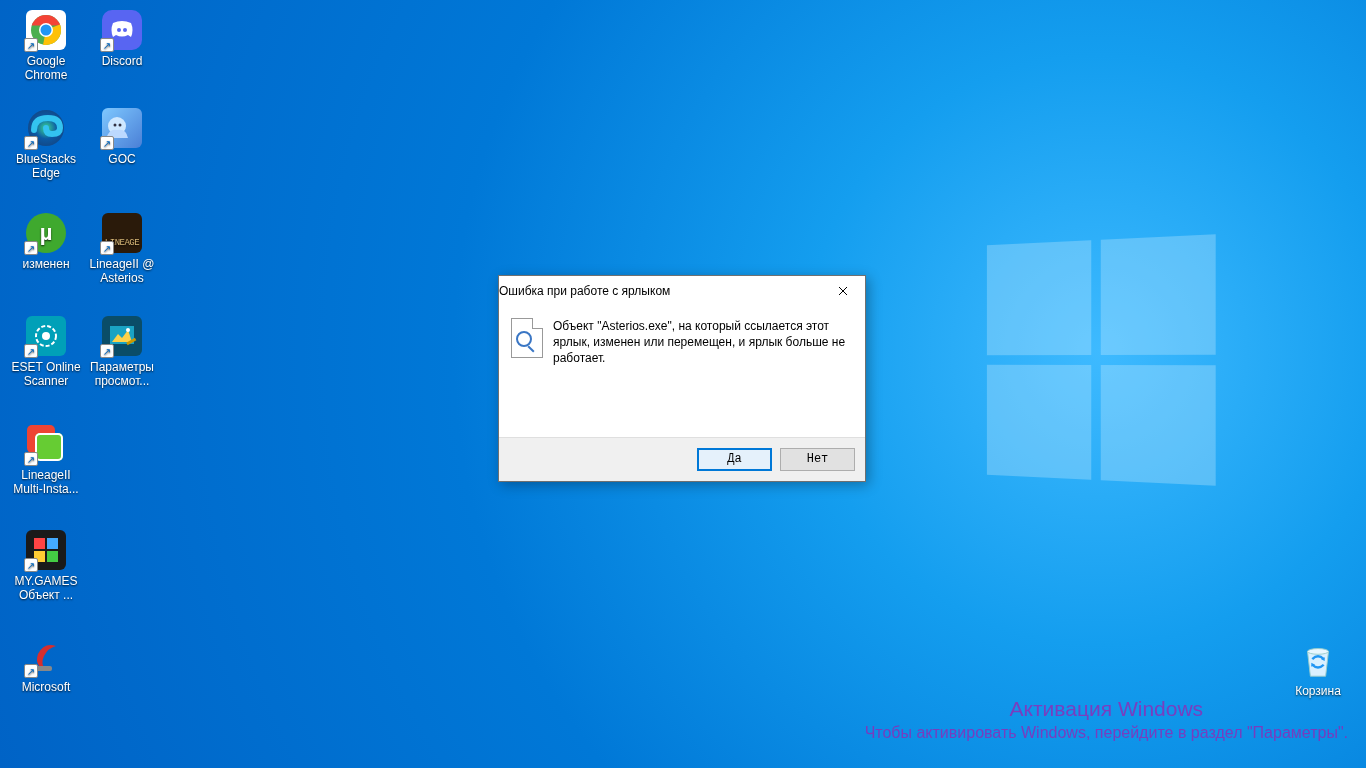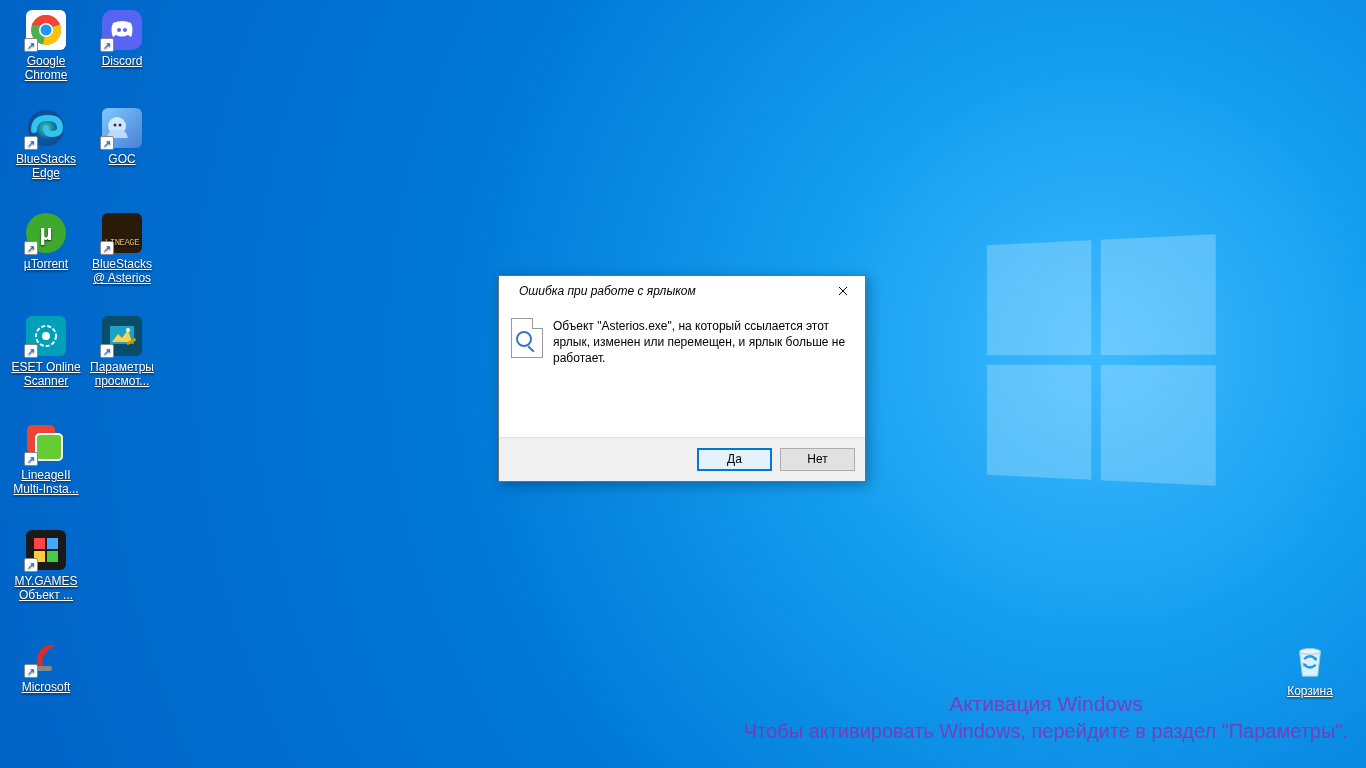--- a/index.html
+++ b/index.html
@@ -43,42 +43,41 @@
     border-radius: 6px;
     position: relative;
     display:flex;align-items:center;justify-content:center;
   }
   .icon .shortcut {
     position:absolute; left:-2px; bottom:-2px; width:14px;height:14px;
     background:#fff;border:1px solid #888;border-radius:2px;
     display:flex;align-items:center;justify-content:center;
     font-size:10px;color:#0067c0;
   }
-  .icon .lbl { line-height: 14px; word-break: break-word; display:block;text-decoration:underline; }
-
-  
-  .rbin { right: 20px; left:auto; top: 640px; }
+  .icon .lbl { line-height: 14px; word-break: break-word; display:block; }
+
+  
+  .rbin { right: 12px; left:auto; top: 640px; }
 
   
   .dialog {
     position:absolute;
     left: 498px; top: 275px;
     width: 368px;
     background:#fff;
     border:1px solid #707070;
     box-shadow: 3px 3px 12px rgba(0,0,0,0.3);
     font-size:12px;
     color:#000;
   }
   .dialog .titlebar {
     height:30px;
     display:flex;align-items:center;justify-content:space-between;
-    padding-left:20px;
+    padding-left:0;
     background:#fff;
-    font-style:italic;
   }
   .dialog .titlebar .title { font-size:12px; }
   .dialog .closebtn {
     width:45px;height:29px;
     display:flex;align-items:center;justify-content:center;
     cursor:default;
   }
   .dialog .body {
     padding: 12px 12px 0 12px;
     display:flex;
@@ -111,36 +110,36 @@
     padding:10px;
     display:flex;
     justify-content:flex-end;
     gap:8px;
     border-top:1px solid #dfdfdf;
     margin-top:60px;
   }
   .dialog button.dlg {
     min-width:75px;height:23px;
     background:#e1e1e1;border:1px solid #adadad;
-    font-size:12px;font-family:Liberation Sans, sans-serif;
+    font-size:12px;font-family:Liberation Mono, monospace;
     cursor:default;
   }
   .dialog button.dlg.primary { border:2px solid #0078d7; background:#e5f1fb; }
 
   
   .watermark {
     position:absolute;
     right:18px;bottom:24px;
     text-align:center;
     color:#a21caf;
     opacity:0.72;
     pointer-events:none;
   }
   .watermark .h { font-size:21px; font-weight:400; margin-bottom:2px;}
-  .watermark .s { font-size:20px; line-height:1.3; }
+  .watermark .s { font-size:16px; line-height:1.3; }
 
   
   svg { display:block; }
 </style>
 </head>
 <body>
 
 <div class="winlogo">
   <div></div>
     <div></div>
@@ -180,21 +179,21 @@
       <span class="shortcut">↗</span>
     </div>
     <span class="lbl">BlueStacks Edge</span>
   </div>
 
   <div class="icon" style="left:10px;top:213px;">
     <div class="tile" style="background:#3fa92e;border-radius:50%;">
       <span style="color:#fff;font-weight:bold;font-size:22px;">µ</span>
       <span class="shortcut">↗</span>
     </div>
-    <span class="lbl">µTorrent</span>
+    <span class="lbl">изменен</span>
   </div>
 
   <div class="icon" style="left:10px;top:316px;">
     <div class="tile" style="background:#00a0b8;">
       <svg width="26" height="26" viewBox="0 0 26 26">
           <circle cx="13" cy="13" r="10" fill="none" stroke="#fff" stroke-width="2" stroke-dasharray="4 2"></circle>
           <circle cx="13" cy="13" r="4" fill="#fff"></circle>
         </svg>
       <span class="shortcut">↗</span>
     </div>
@@ -259,21 +258,21 @@
       <span class="shortcut">↗</span>
     </div>
     <span class="lbl">GOC</span>
   </div>
 
   <div class="icon" style="left:86px;top:213px;">
     <div class="tile" style="background:#2a1a0a;">
       <span style="color:#d8b878;font-family:Liberation Mono, monospace;font-size:9px;letter-spacing:-0.5px;margin-top:20px;">LINEAGE</span>
       <span class="shortcut">↗</span>
     </div>
-    <span class="lbl">BlueStacks @ Asterios</span>
+    <span class="lbl">LineageII @ Asterios</span>
   </div>
 
   <div class="icon" style="left:86px;top:316px;">
     <div class="tile" style="background:#0a4d68;">
       <svg width="32" height="32" viewBox="0 0 32 32">
           <rect x="4" y="6" width="24" height="18" fill="#1aa3c4"></rect>
           <polygon points="6,22 12,14 16,18 22,10 26,22" fill="#ffd24a"></polygon>
           <circle cx="22" cy="10" r="2" fill="#fff"></circle>
           <rect x="20" y="20" width="10" height="3" fill="#c90" transform="rotate(-30 25 21)"></rect>
         </svg>

